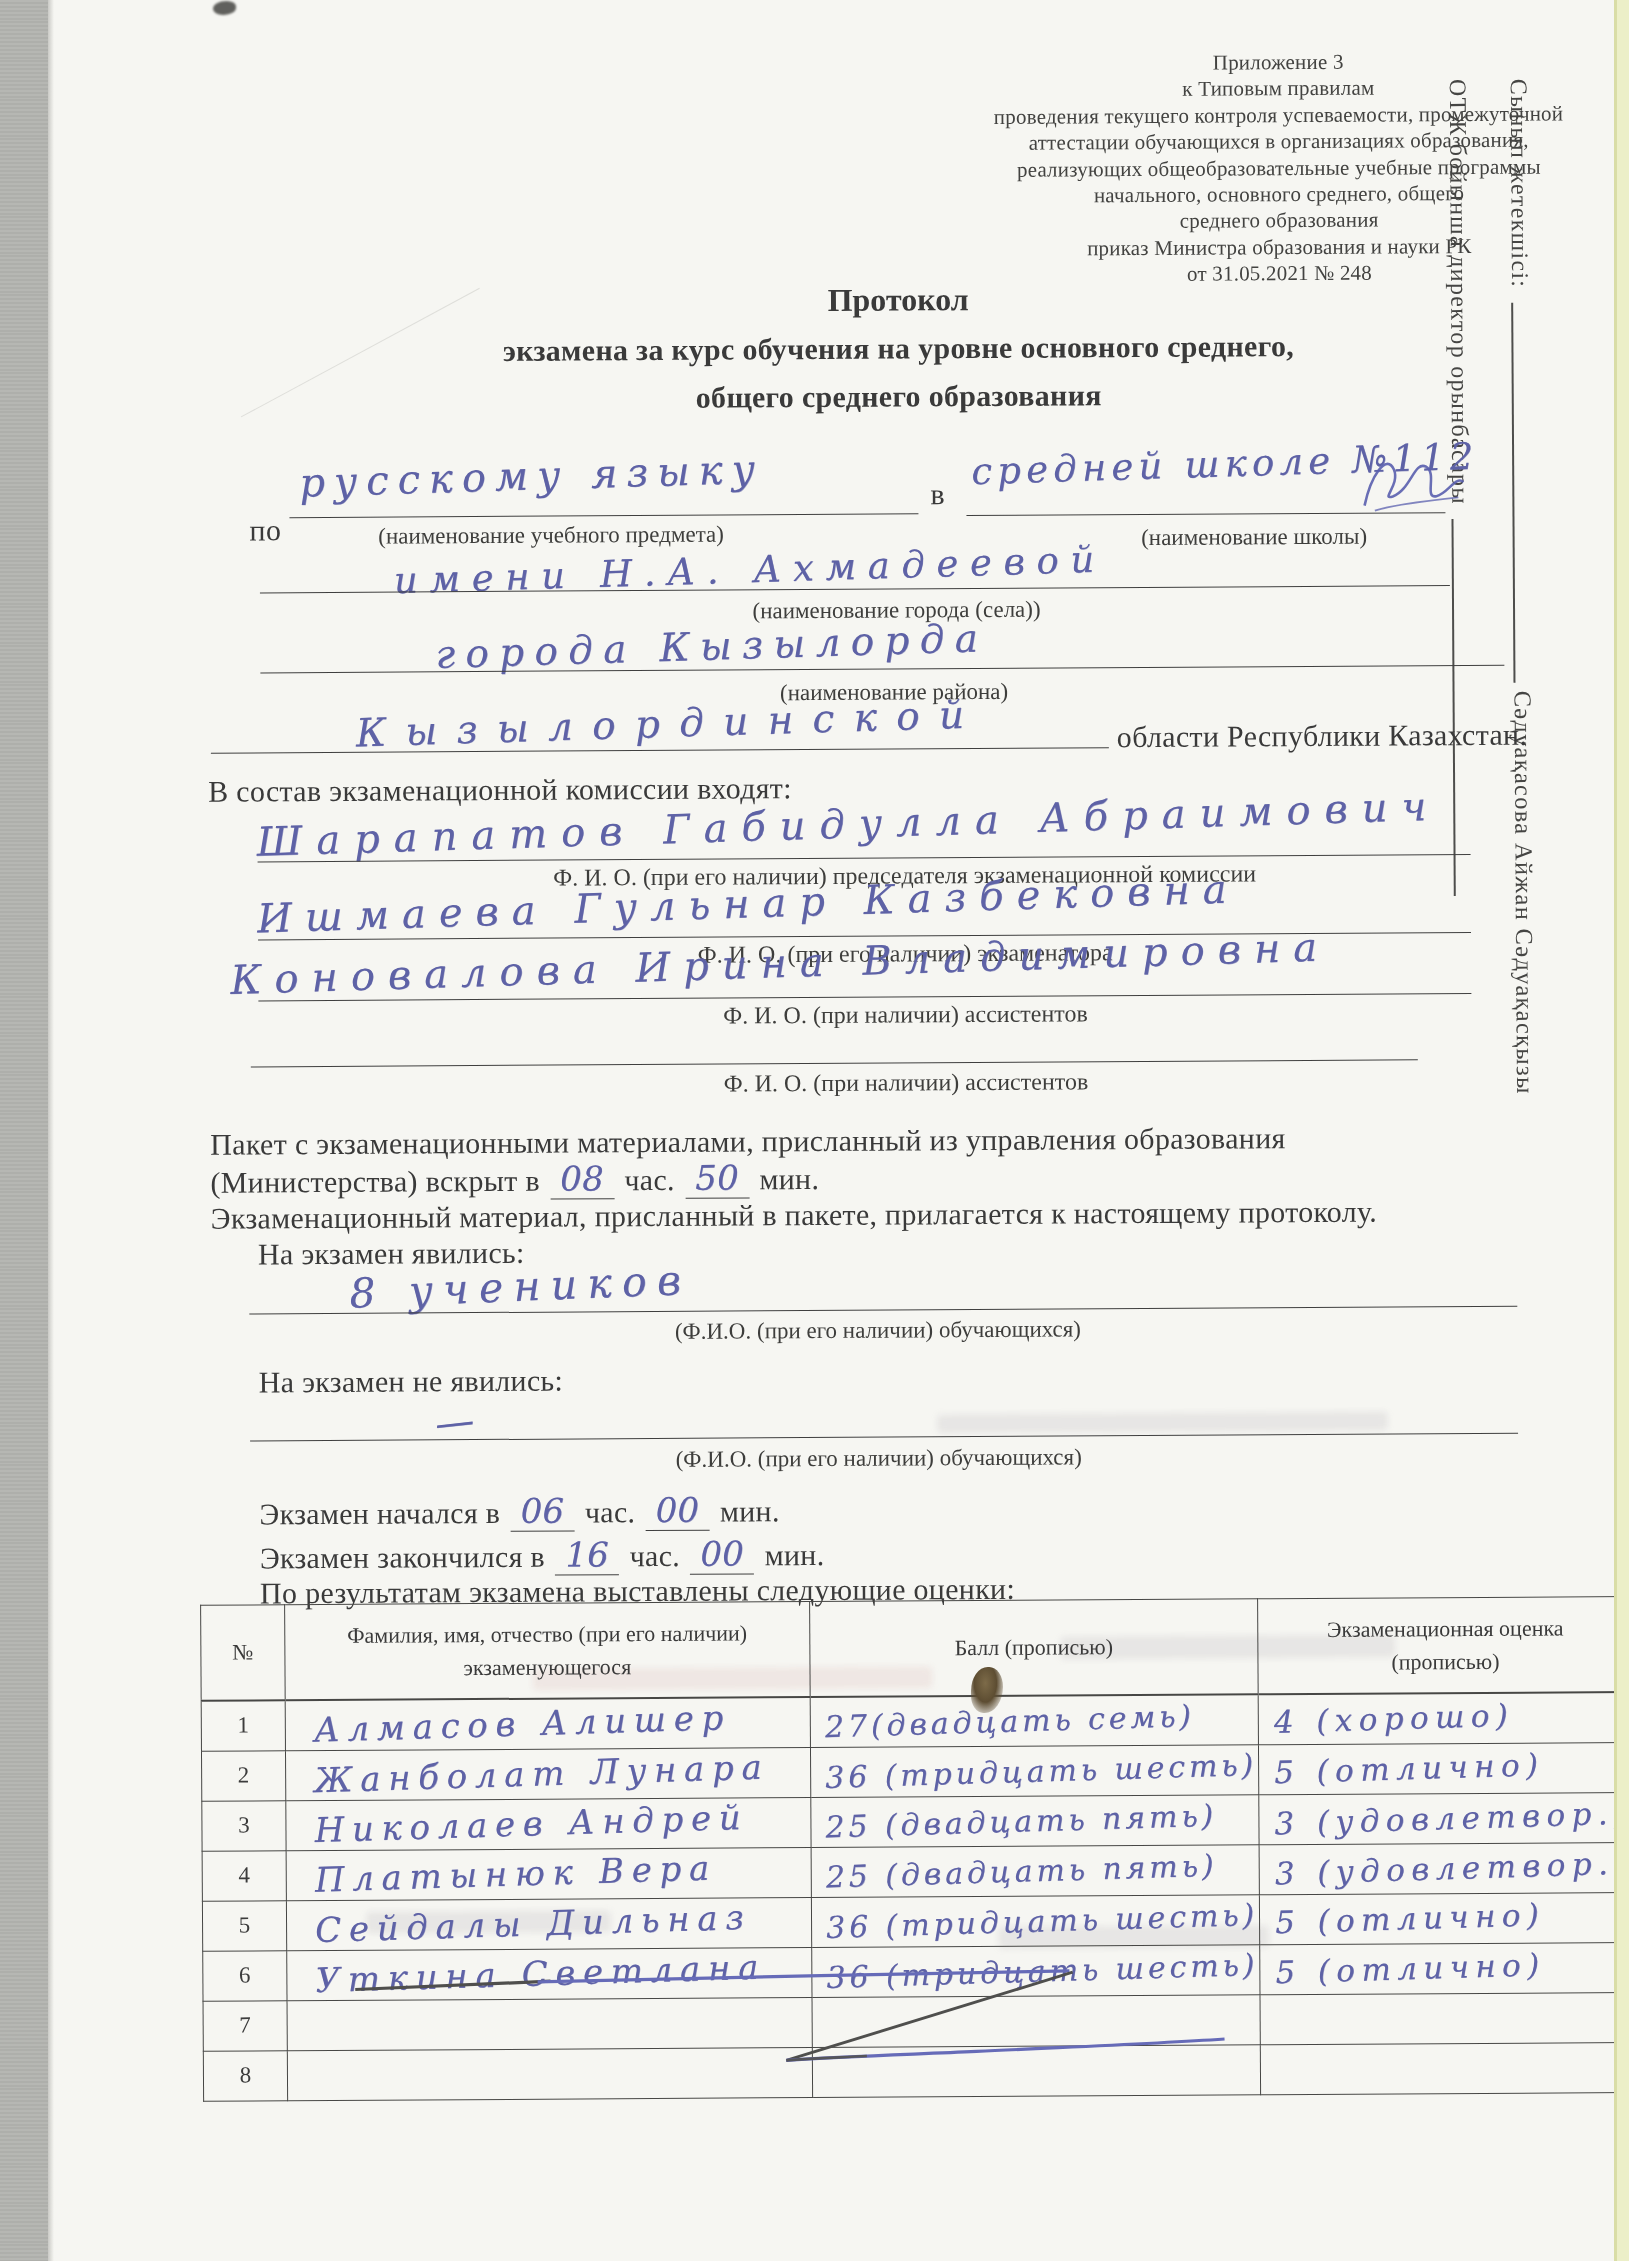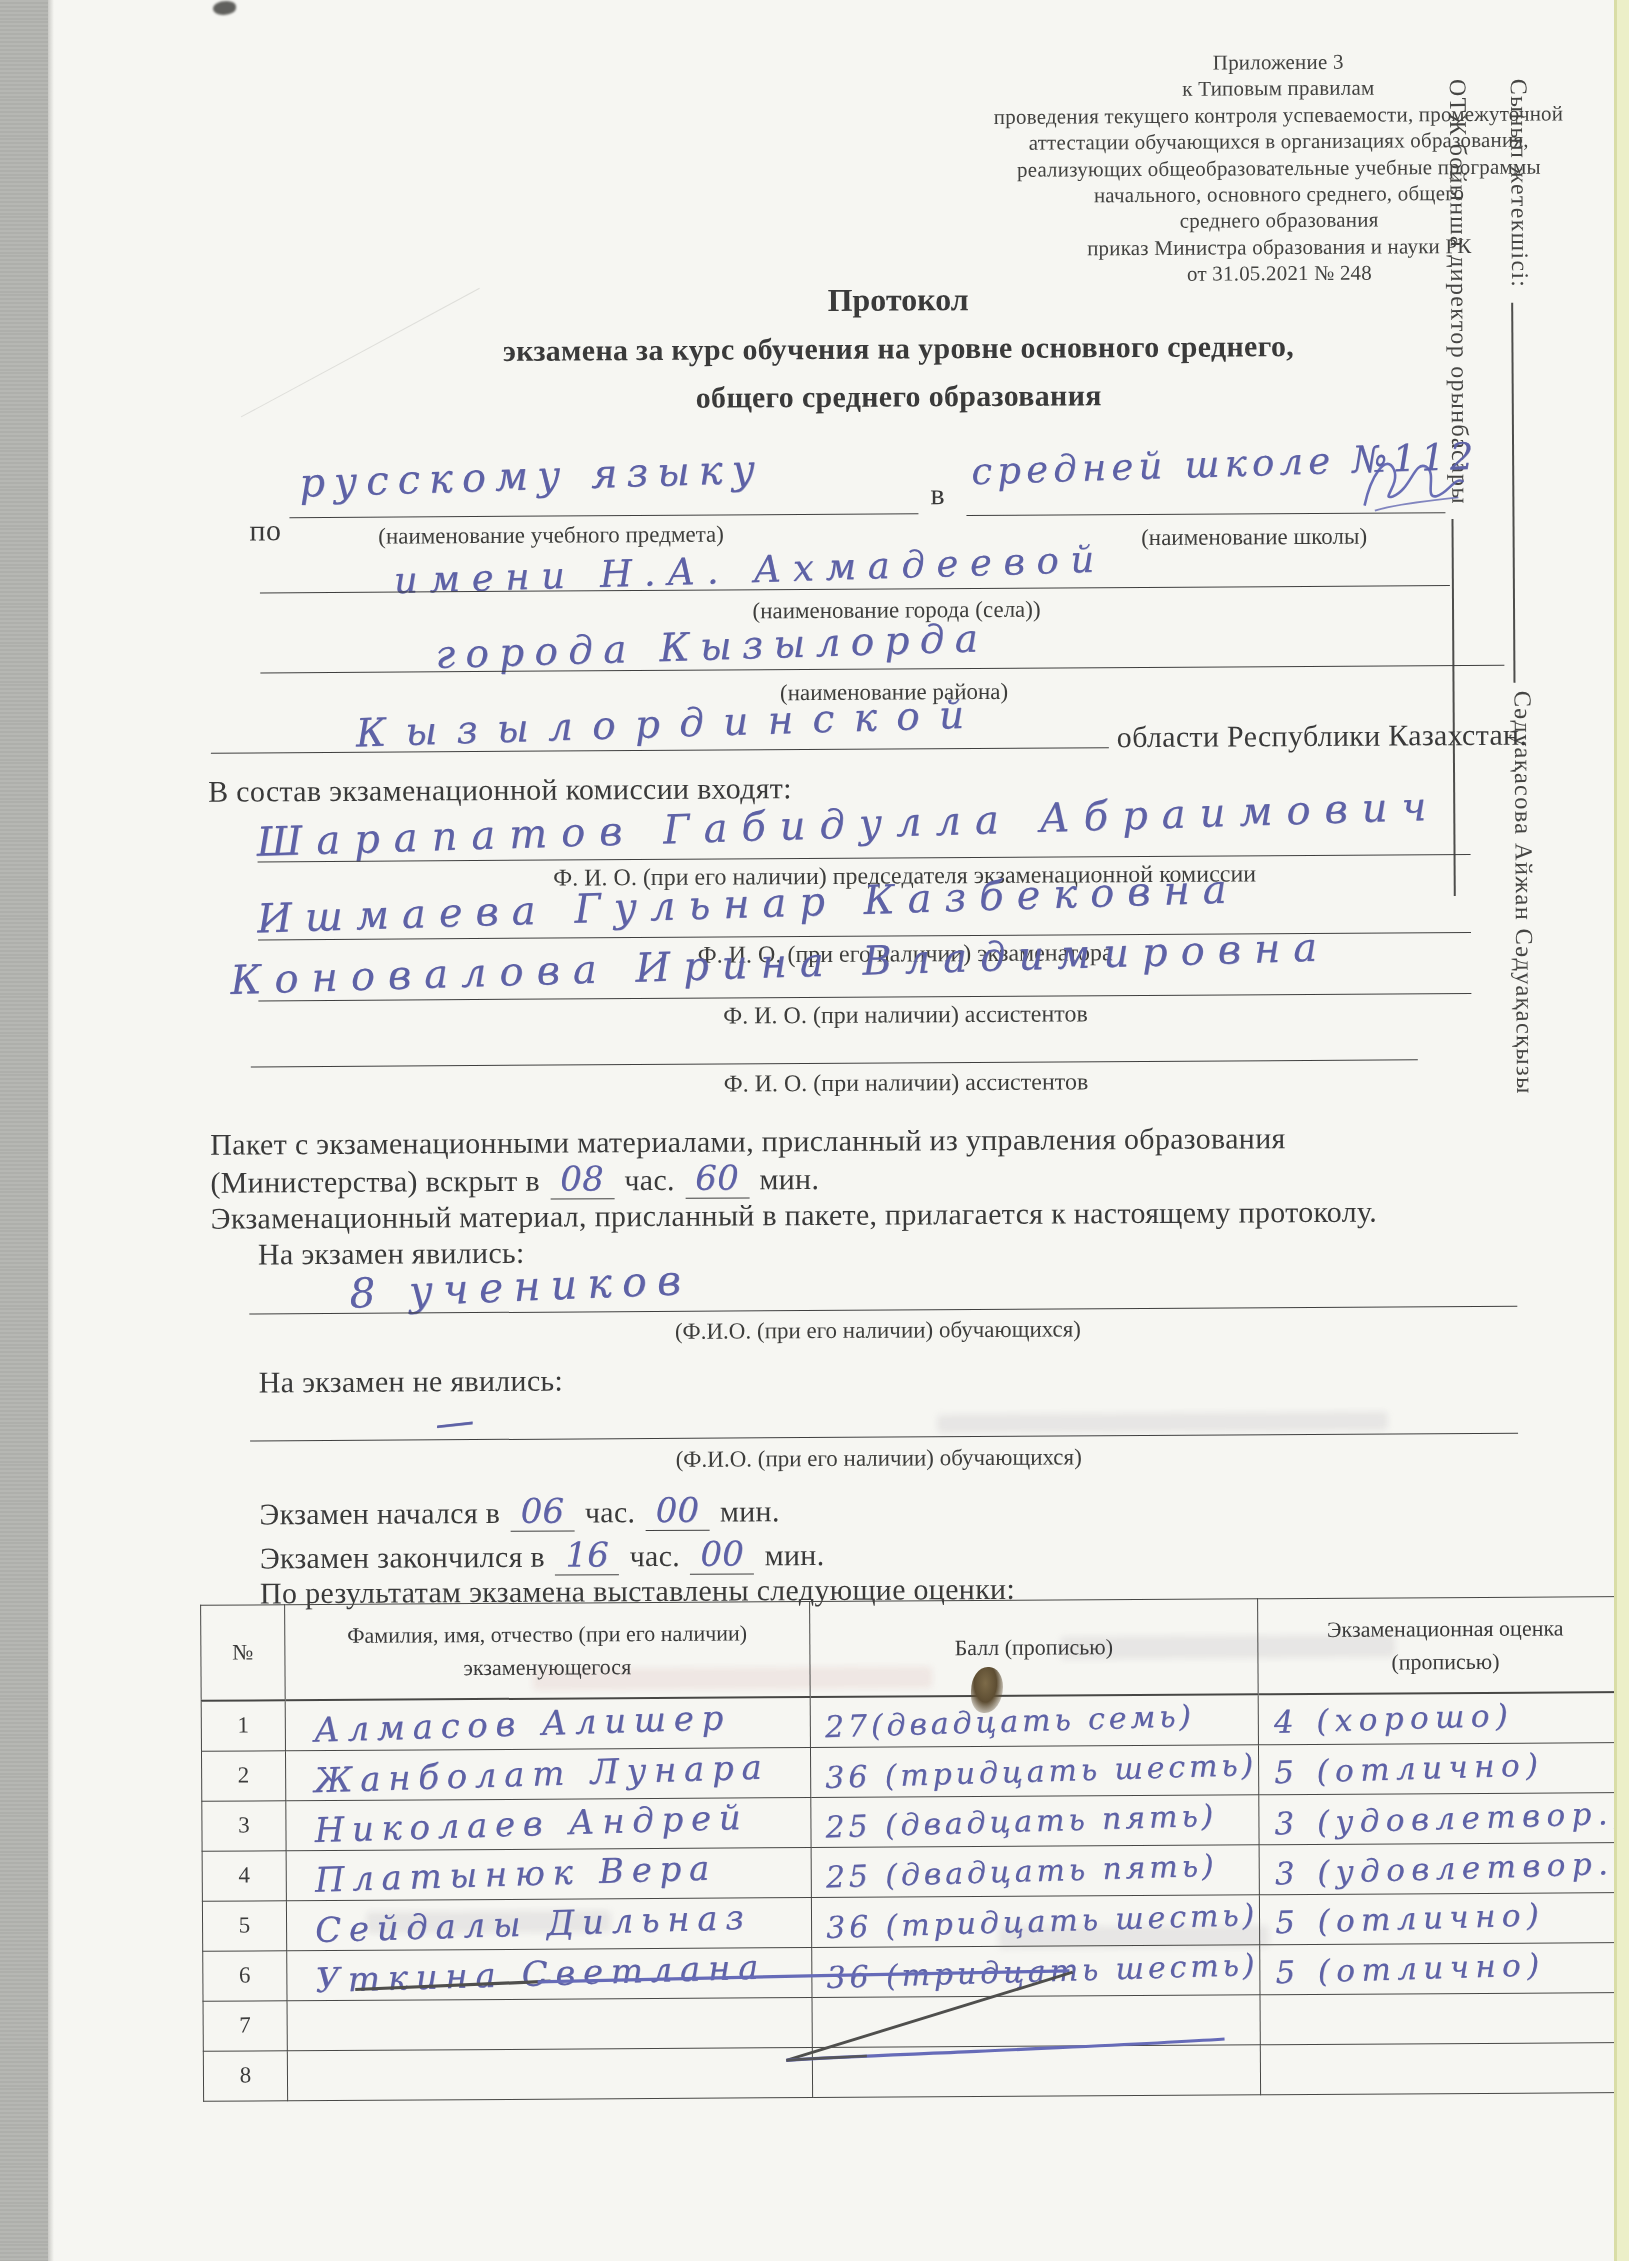--- a/index.html
+++ b/index.html
@@ -160,21 +160,21 @@
 
   <span class="hand" style="left:322px;top:1025px;font-size:40px;"></span>
   <div class="rule" style="left:251px;top:1063px;width:1167px;"></div>
   <div class="caption" style="left:387px;top:1070px;width:1038px;font-size:24px;">Ф. И. О. (при наличии) ассистентов</div>
 
   <span class="printed body-line" style="left:210px;top:1124px;">Пакет с экзаменационными материалами, присланный из управления образования</span>
   <div class="inline-row" style="left:210px;top:1157px;">
     <span>(Министерства) вскрыт в</span>
     <span class="hand-num">08</span>
     <span>час.</span>
-    <span class="hand-num">60</span>
+    <span class="hand-num">50</span>
     <span>мин.</span>
   </div>
   <span class="printed body-line" style="left:210px;top:1198px;">Экзаменационный материал, присланный в пакете, прилагается к настоящему протоколу.</span>
 
   <span class="printed body-line" style="left:257px;top:1234px;">На экзамен явились:</span>
   <span class="hand" style="left:348px;top:1261px;font-size:41px;letter-spacing:10.3px;transform:rotate(-2deg);">8 учеников</span>
   <div class="rule" style="left:248px;top:1310px;width:1268px;"></div>
   <div class="caption" style="left:451px;top:1318px;width:851px;">(Ф.И.О. (при его наличии) обучающихся)</div>
 
   <span class="printed body-line" style="left:257px;top:1362px;">На экзамен не явились:</span>

